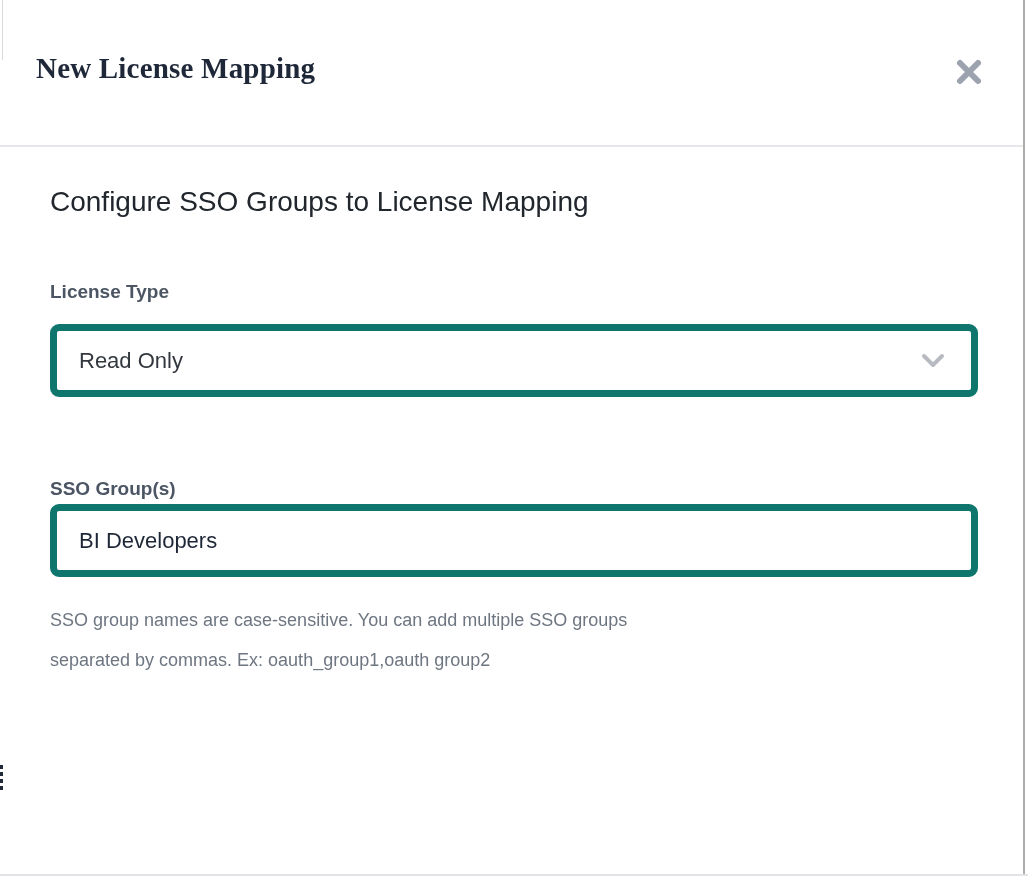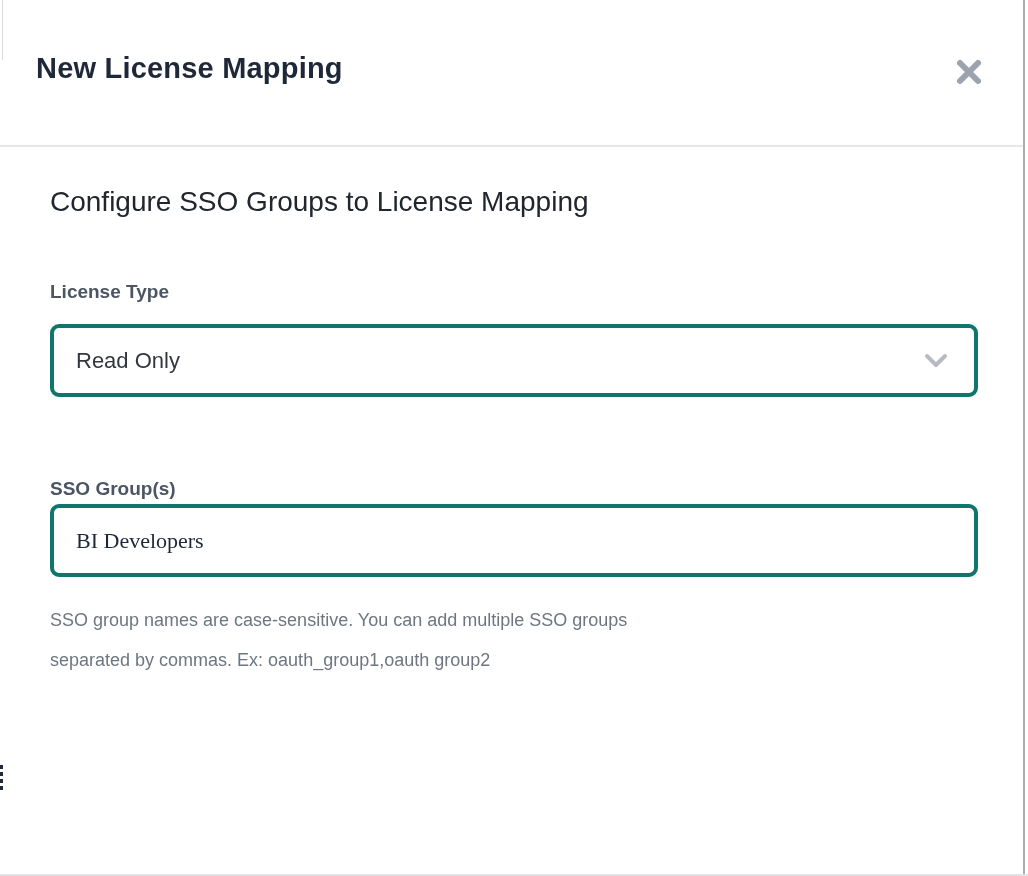--- a/index.html
+++ b/index.html
@@ -57,20 +57,21 @@
     top: 0; left: 0;
     width: 100%; height: 146px;
   }
   .modal-title {
     position: absolute;
     left: 36px; top: 52px;
     font-size: 29px;
     font-weight: 700;
     color: #1f2838;
     letter-spacing: 0.2px;
+    font-family: Liberation Serif, serif;
   }
   .close-button {
     position: absolute;
     left: 948px; top: 51px;
     width: 42px; height: 42px;
     display: flex;
     align-items: center;
     justify-content: center;
     cursor: pointer;
     background: none;
@@ -100,21 +101,21 @@
     color: #4b5563;
   }
   .label-license { top: 281px; }
   .label-sso     { top: 461px; margin-top: 17px; }
 
   .control-box {
     position: absolute;
     left: 50px;
     width: 928px; height: 73px;
     background: #ffffff;
-    border: 4px solid #0f766e;
+    border: 7px solid #0f766e;
     border-radius: 9px;
     display: flex;
     align-items: center;
   }
   .select-box { top: 324px; cursor: pointer; }
   .input-box  { top: 504px; }
 
   .select-value {
     font-size: 22px;
     color: #33383f;
@@ -125,21 +126,21 @@
     right: 26px;
     top: 50%;
     transform: translateY(-50%);
     display: flex;
   }
   .text-input {
     width: 100%; height: 100%;
     border: none;
     outline: none;
     background: transparent;
-    font-family: Liberation Serif, serif;
+    font-family: Liberation Sans, sans-serif;
     font-size: 22px;
     color: #1e2737;
     padding: 0 22px;
     border-radius: 9px;
   }
 
   .help-text {
     position: absolute;
     left: 50px; top: 600px;
     width: 880px;

